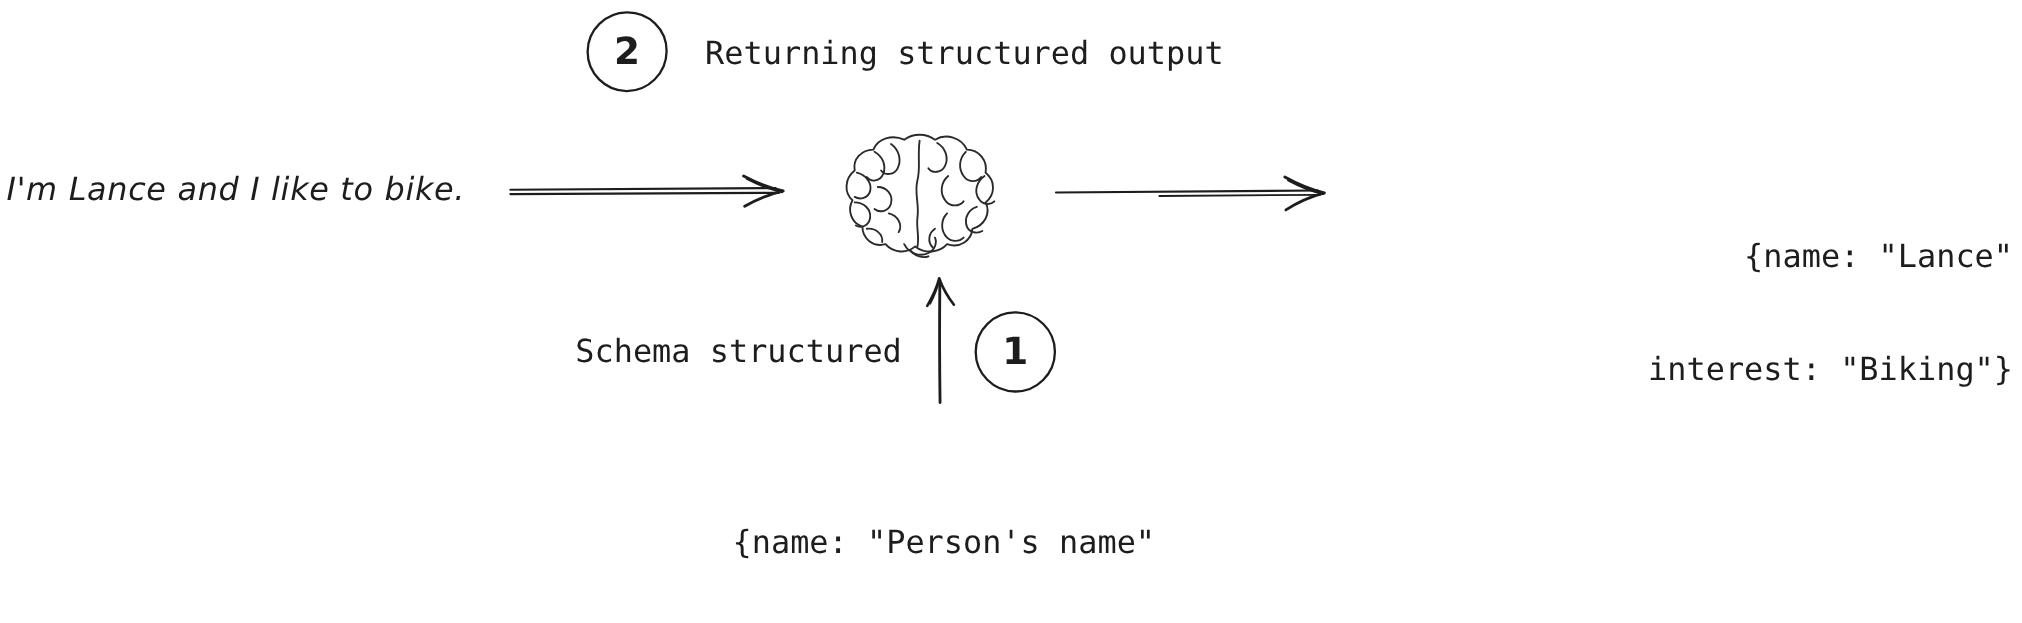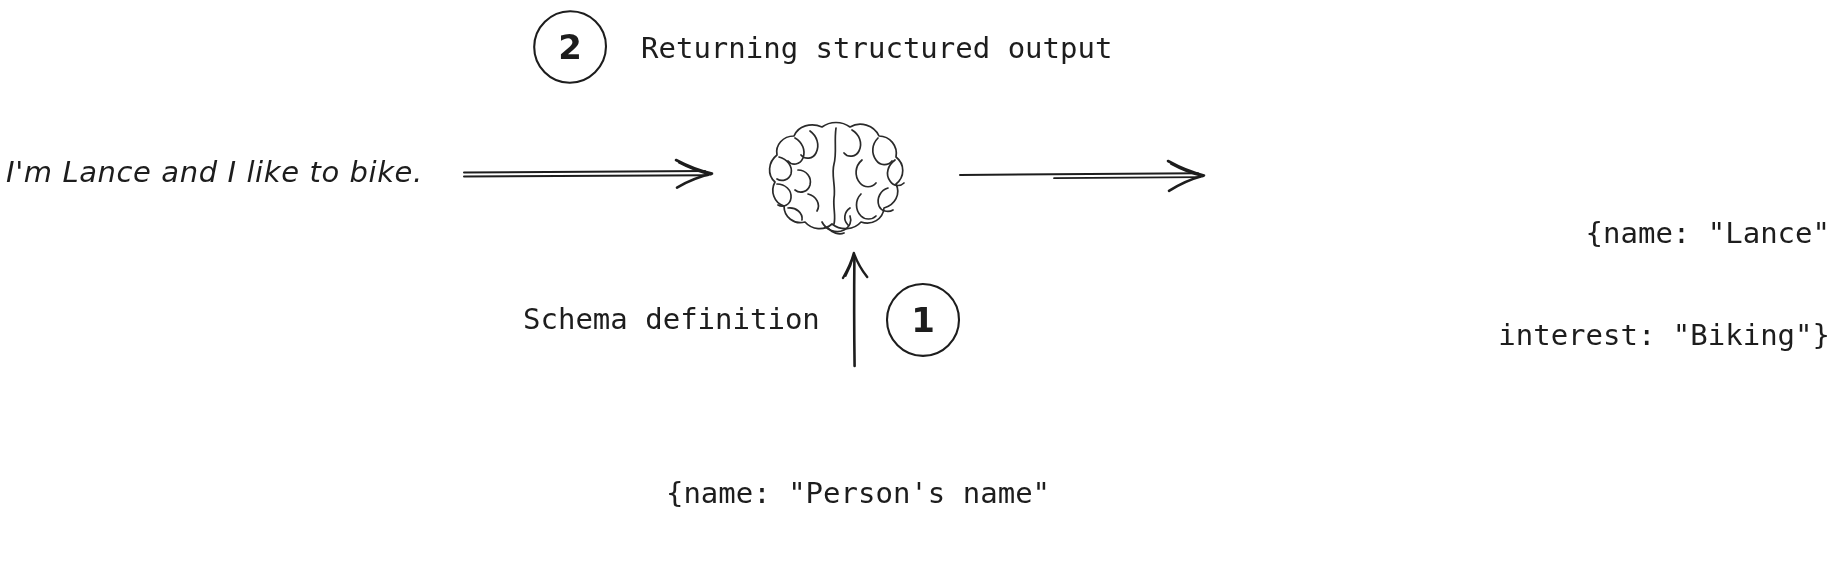--- a/index.html
+++ b/index.html
@@ -143,21 +143,21 @@
                C234 26.6 222 31.8 211 38.8" fill="none" stroke="#1d1d1d" stroke-width="2.6" stroke-linecap="round" stroke-linejoin="round"></path>
       <path d="M213 12.0 C224 18.0 235 22.2 245 24.4" fill="none" stroke="#1d1d1d" stroke-width="1.9" stroke-linecap="round"></path>
     </svg>
   </div>
 
   <div class="abs code-block code-right" style="right:8px; top:148px;">
     <div>{name: "Lance"</div>
     <div>interest: "Biking"}</div>
   </div>
 
-  <div class="abs mono-text" style="left:523px; top:302px;">Schema definition</div>
+  <div class="abs mono-text" style="left:523px; top:302px;">Schema structured</div>
 
   <div class="abs" style="left:832px; top:248px;">
     <svg width="48" height="120" viewBox="0 0 48 120" aria-hidden="true">
       <path d="M22.6 118 C22.2 90 22.0 50 22.4 9" fill="none" stroke="#1d1d1d" stroke-width="2.6" stroke-linecap="round"></path>
       <path d="M11.0 30 C15.6 22 19.6 14 21.8 5
                C25.0 14 29.6 22 35.2 29" fill="none" stroke="#1d1d1d" stroke-width="2.4" stroke-linecap="round" stroke-linejoin="round"></path>
       <path d="M13.6 28 C17.4 21 20.4 13 22.0 6" fill="none" stroke="#1d1d1d" stroke-width="1.8" stroke-linecap="round"></path>
     </svg>
   </div>
 

